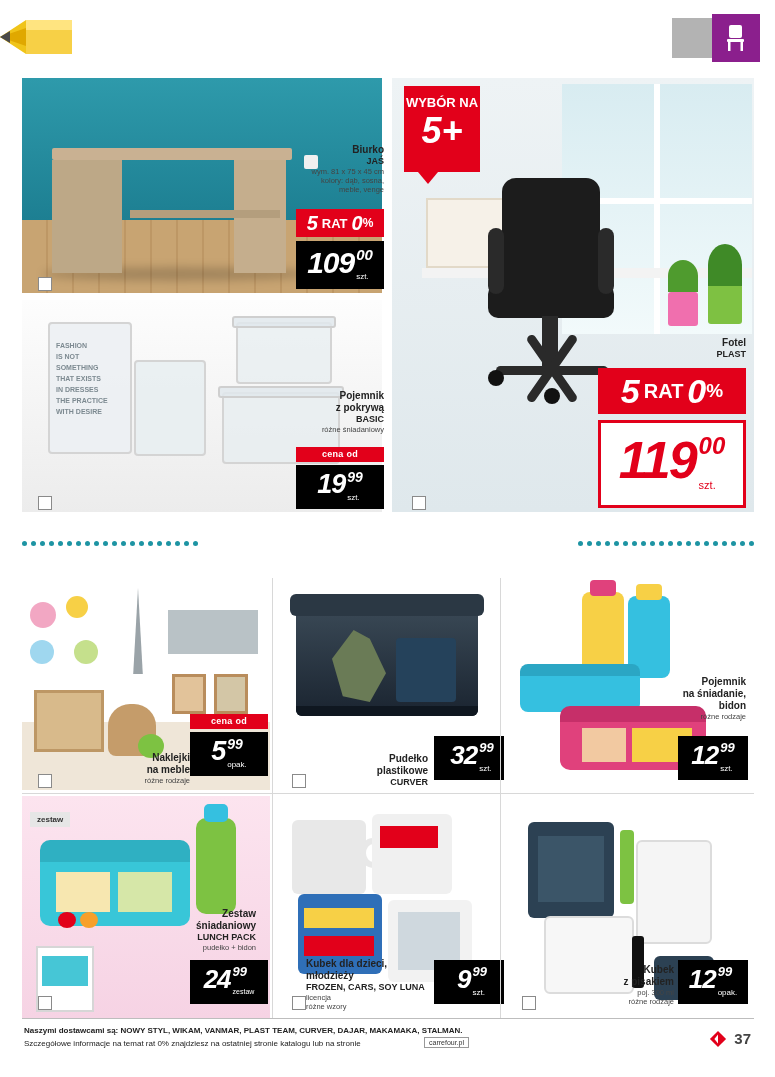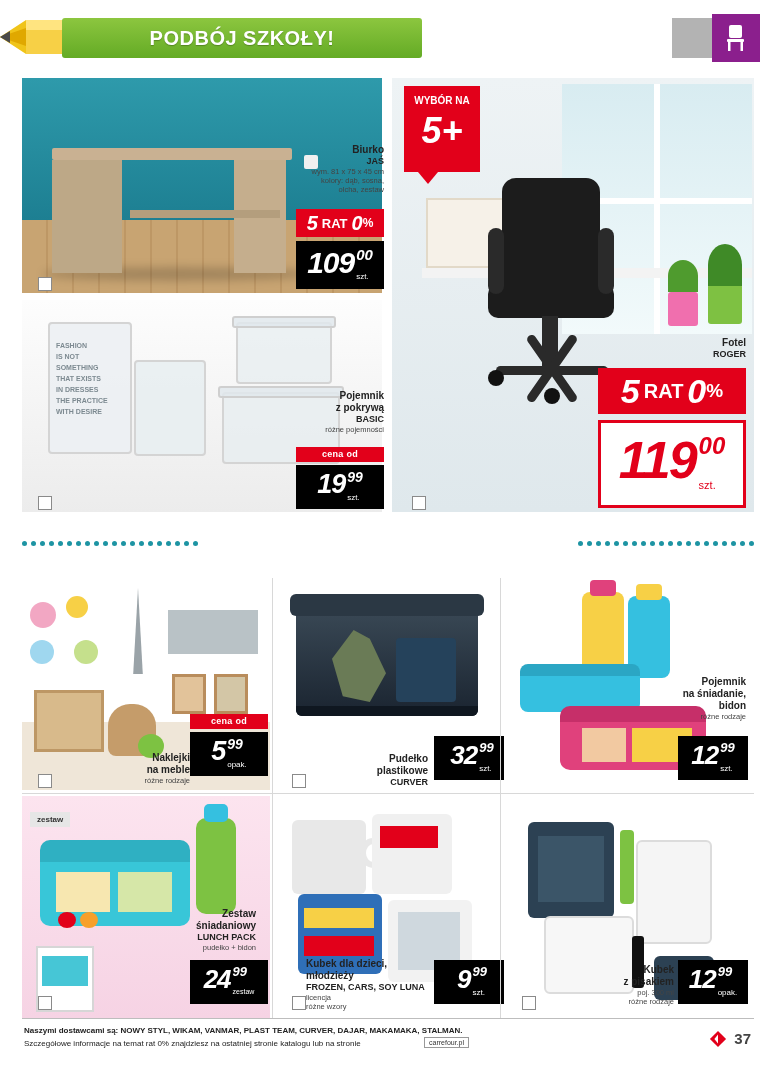--- a/index.html
+++ b/index.html
@@ -141,40 +141,37 @@
 
   .zestaw-badge {
     position:absolute; background:#e6e6e6; color:#333; font-size:8px;
     padding:3px 7px; font-weight:bold;
   }
 
   .wybor-badge { position:absolute; width:76px; height:86px; }
   .wybor-badge .bg { position:absolute; inset:0; background:#e2001a; }
   .wybor-badge .tip { position:absolute; left:14px; bottom:-12px; width:0;height:0;
       border-left:10px solid transparent; border-right:10px solid transparent; border-top:12px solid #e2001a;}
-  .wybor-badge .l1 { position:absolute; left:0; right:0; top:9px; text-align:center; color:#fff; font-size:10px; font-weight:bold;}
+  .wybor-badge .l1 { position:absolute; left:0; right:0; top:9px; text-align:center; color:#fff; font-size:13px; font-weight:bold;}
   .wybor-badge .l2 { position:absolute; left:0; right:0; top:24px; text-align:center; color:#fff; font-size:36px; font-weight:bold; font-style:italic;}
 </style>
 </head>
 <body>
 
 <div class="page">
 
   <div class="header">
     <svg class="pencil" viewBox="0 0 120 46">
       <polygon points="0,23 26,6 26,40" fill="#f0c419"></polygon>
       <polygon points="0,23 26,14 26,32" fill="#e0a800"></polygon>
       <polygon points="0,23 10,17 10,29" fill="#4a4a4a"></polygon>
       <rect x="26" y="6" width="46" height="34" fill="#f7d046"></rect>
       <rect x="26" y="6" width="46" height="10" fill="#ffe480"></rect>
     </svg>
 
-    <div class="banner-green">
-      <span class="txt">PODBÓJ SZKOŁY!</span>
-    </div>
 
 
     <div class="cat-gray"></div>
     <div class="cat-purple">
       <svg class="chair-ico" viewBox="0 0 26 30">
         <rect x="6" y="2" width="13" height="13" rx="2" fill="#fff"></rect>
         <rect x="4" y="16" width="17" height="3" rx="1" fill="#fff"></rect>
         <rect x="5" y="19" width="2.5" height="9" fill="#fff"></rect>
         <rect x="17.5" y="19" width="2.5" height="9" fill="#fff"></rect>
       </svg>
@@ -194,21 +191,21 @@
     </div>
   </div>
 
   <div class="chk" style="left:38px; top:277px;"></div>
 
   <div class="lbl" style="left:300px; top:144px; width:84px; text-align:right;">
     <div class="name">Biurko</div>
     <div class="brand">JAŚ</div>
     <div class="desc">wym. 81 x 75 x 45 cm</div>
     <div class="desc">kolory: dąb, sosna,</div>
-    <div class="desc">olcha, zestaw</div>
+    <div class="desc">meble, venge</div>
   </div>
 
   <div class="rat-box" style="left:296px; top:209px; width:88px; height:28px;">
     <span class="big" style="font-size:20px;">5</span>
     <span class="small">RAT</span>
     <span class="big" style="font-size:20px;">0</span>
     <span style="font-size:12px;font-weight:bold;">%</span>
   </div>
 
   <div class="tag-black" style="left:296px; top:241px; width:88px; height:48px; padding-top:6px;">
@@ -231,21 +228,21 @@
       FASHION<br>IS NOT<br>SOMETHING<br>THAT EXISTS<br>IN DRESSES<br>THE PRACTICE<br>WITH DESIRE
     </div>
   </div>
 
   <div class="chk" style="left:38px; top:496px;"></div>
 
   <div class="lbl" style="left:296px; top:390px; width:88px; text-align:right;">
     <div class="name">Pojemnik</div>
     <div class="name">z pokrywą</div>
     <div class="brand">BASIC</div>
-    <div class="desc">różne pojemności</div>
+    <div class="desc">różne śniadaniowy</div>
   </div>
 
   <div class="cena-od" style="left:296px; top:447px; width:88px; height:15px; line-height:15px;">cena od</div>
 
   <div class="tag-black" style="left:296px; top:465px; width:88px; height:44px; padding-top:5px;">
     <span class="int" style="font-size:27px; line-height:27px;">19</span>
     <span style="display:flex; flex-direction:column; align-items:flex-start; margin-left:2px;">
       <span class="cents" style="font-size:14px; line-height:13px;">99</span>
       <span class="unit" style="margin-top:9px;">szt.</span>
     </span>
@@ -282,21 +279,21 @@
     <div class="bg"></div>
     <div class="tip"></div>
     <div class="l1">WYBÓR NA</div>
     <div class="l2">5+</div>
   </div>
 
   <div class="chk" style="left:412px; top:496px;"></div>
 
   <div class="lbl" style="left:650px; top:337px; width:96px; text-align:right;">
     <div class="name">Fotel</div>
-    <div class="brand">ROGER</div>
+    <div class="brand">PLAST</div>
   </div>
 
   <div class="rat-box" style="left:598px; top:368px; width:148px; height:46px;">
     <span class="big" style="font-size:34px;">5</span>
     <span class="small" style="font-size:20px;">RAT</span>
     <span class="big" style="font-size:34px;">0</span>
     <span style="font-size:19px;font-weight:bold;">%</span>
   </div>
 
   <div style="position:absolute; left:598px; top:420px; width:148px; height:88px; background:#fff; border:3px solid #e2001a; display:flex; align-items:flex-start; justify-content:center; padding-top:12px;">

